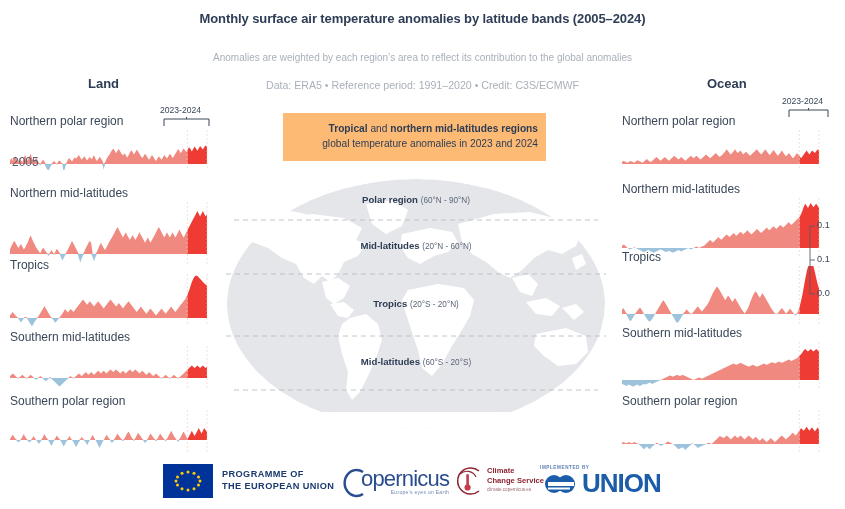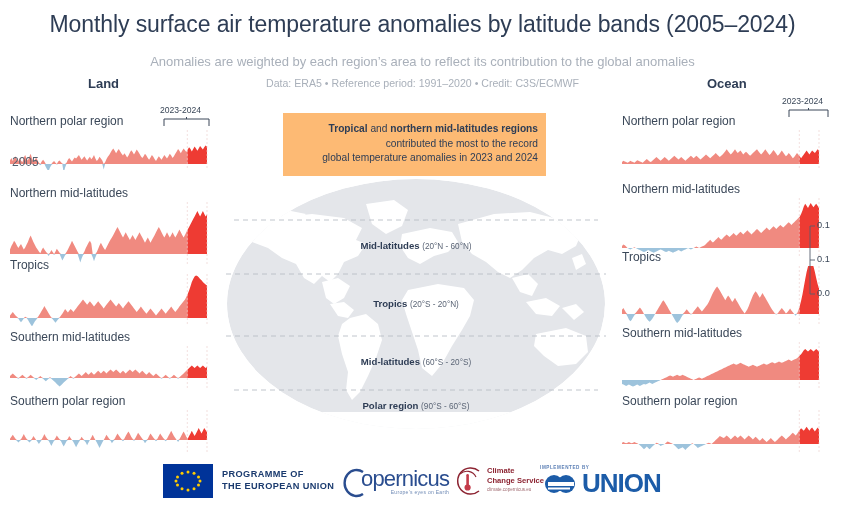--- a/index.html
+++ b/index.html
@@ -7,25 +7,25 @@
     width:845px;height:509px;
     background:#ffffff;
     font-family:"Liberation Sans", sans-serif;
     position:relative;
     overflow:hidden;
     color:#2b3a50;
   }
   
   #header{position:absolute;left:0;top:0;width:845px;text-align:center;}
   #main-title{
-    font-size:23px;font-weight:normal;color:#2e3d55;
+    font-size:13px;font-weight:bold;color:#2e3d55;
     letter-spacing:-0.1px;margin-top:11px;
   }
-  #subtitle-1{font-size:13px;color:#a9b0ba;margin-top:16px;}
-  #subtitle-2{font-size:10.6px;color:#a9b0ba;margin-top:8px;}
+  #subtitle-1{font-size:10px;color:#a9b0ba;margin-top:26px;}
+  #subtitle-2{font-size:10.6px;color:#a9b0ba;margin-top:16px;}
 
   
   .col-heading{
     position:absolute;font-size:13px;font-weight:bold;color:#2e3d55;
   }
   #land-heading{left:88px;top:76px;}
   #ocean-heading{left:707px;top:76px;}
 
   
   .panel{position:absolute;top:100px;width:215px;height:330px;}
@@ -317,21 +317,20 @@
   </svg>
   <div class="tick-text" style="top:-4px;">0.1</div>
   <div class="tick-text" style="top:30px;">0.1</div>
   <div class="tick-text" style="top:64px;">0.0</div>
 </div>
 
 <div id="callout">
   <div class="callout-line">
     <b>Tropical</b><span> and </span><b>northern mid-latitudes regions</b>
   </div>
-  <div class="callout-line">contributed the most to the record</div>
   <div class="callout-line">global temperature anomalies in 2023 and 2024</div>
 </div>
 
 <div id="map-wrap">
   <svg width="380" height="252" viewBox="0 0 380 252">
     <defs>
       <clipPath id="globeclip">
         <ellipse cx="190" cy="126" rx="189" ry="125"></ellipse>
       </clipPath>
     </defs>
@@ -370,35 +369,35 @@
     </g>
 
     <g stroke="#b9bec6" stroke-width="0.9" stroke-dasharray="5,4" fill="none">
       <line x1="8" y1="42" x2="372" y2="42"></line>
       <line x1="0" y1="96" x2="380" y2="96"></line>
       <line x1="0" y1="158" x2="380" y2="158"></line>
       <line x1="8" y1="212" x2="372" y2="212"></line>
     </g>
   </svg>
 
+  <div class="map-band-label" style="top:16px;">
+    <span>Polar region</span>
+    <span class="range">(60°N - 90°N)</span>
+  </div>
   <div class="map-band-label" style="top:62px;">
     <span>Mid-latitudes</span>
     <span class="range">(20°N - 60°N)</span>
   </div>
   <div class="map-band-label" style="top:120px;">
     <span>Tropics</span>
     <span class="range">(20°S - 20°N)</span>
   </div>
   <div class="map-band-label" style="top:178px;">
     <span>Mid-latitudes</span>
     <span class="range">(60°S - 20°S)</span>
-  </div>
-  <div class="map-band-label" style="top:222px;">
-    <span>Polar region</span>
-    <span class="range">(90°S - 60°S)</span>
   </div>
 </div>
 
 <div id="footer">
 
   <div class="logo" id="eu-logo">
     <div id="eu-flag">
       <svg width="50" height="34" viewBox="0 0 50 34" style="position:absolute;left:0;top:0;">
         <g fill="#FFCC00">
           <circle cx="25" cy="8" r="1.5"></circle>

